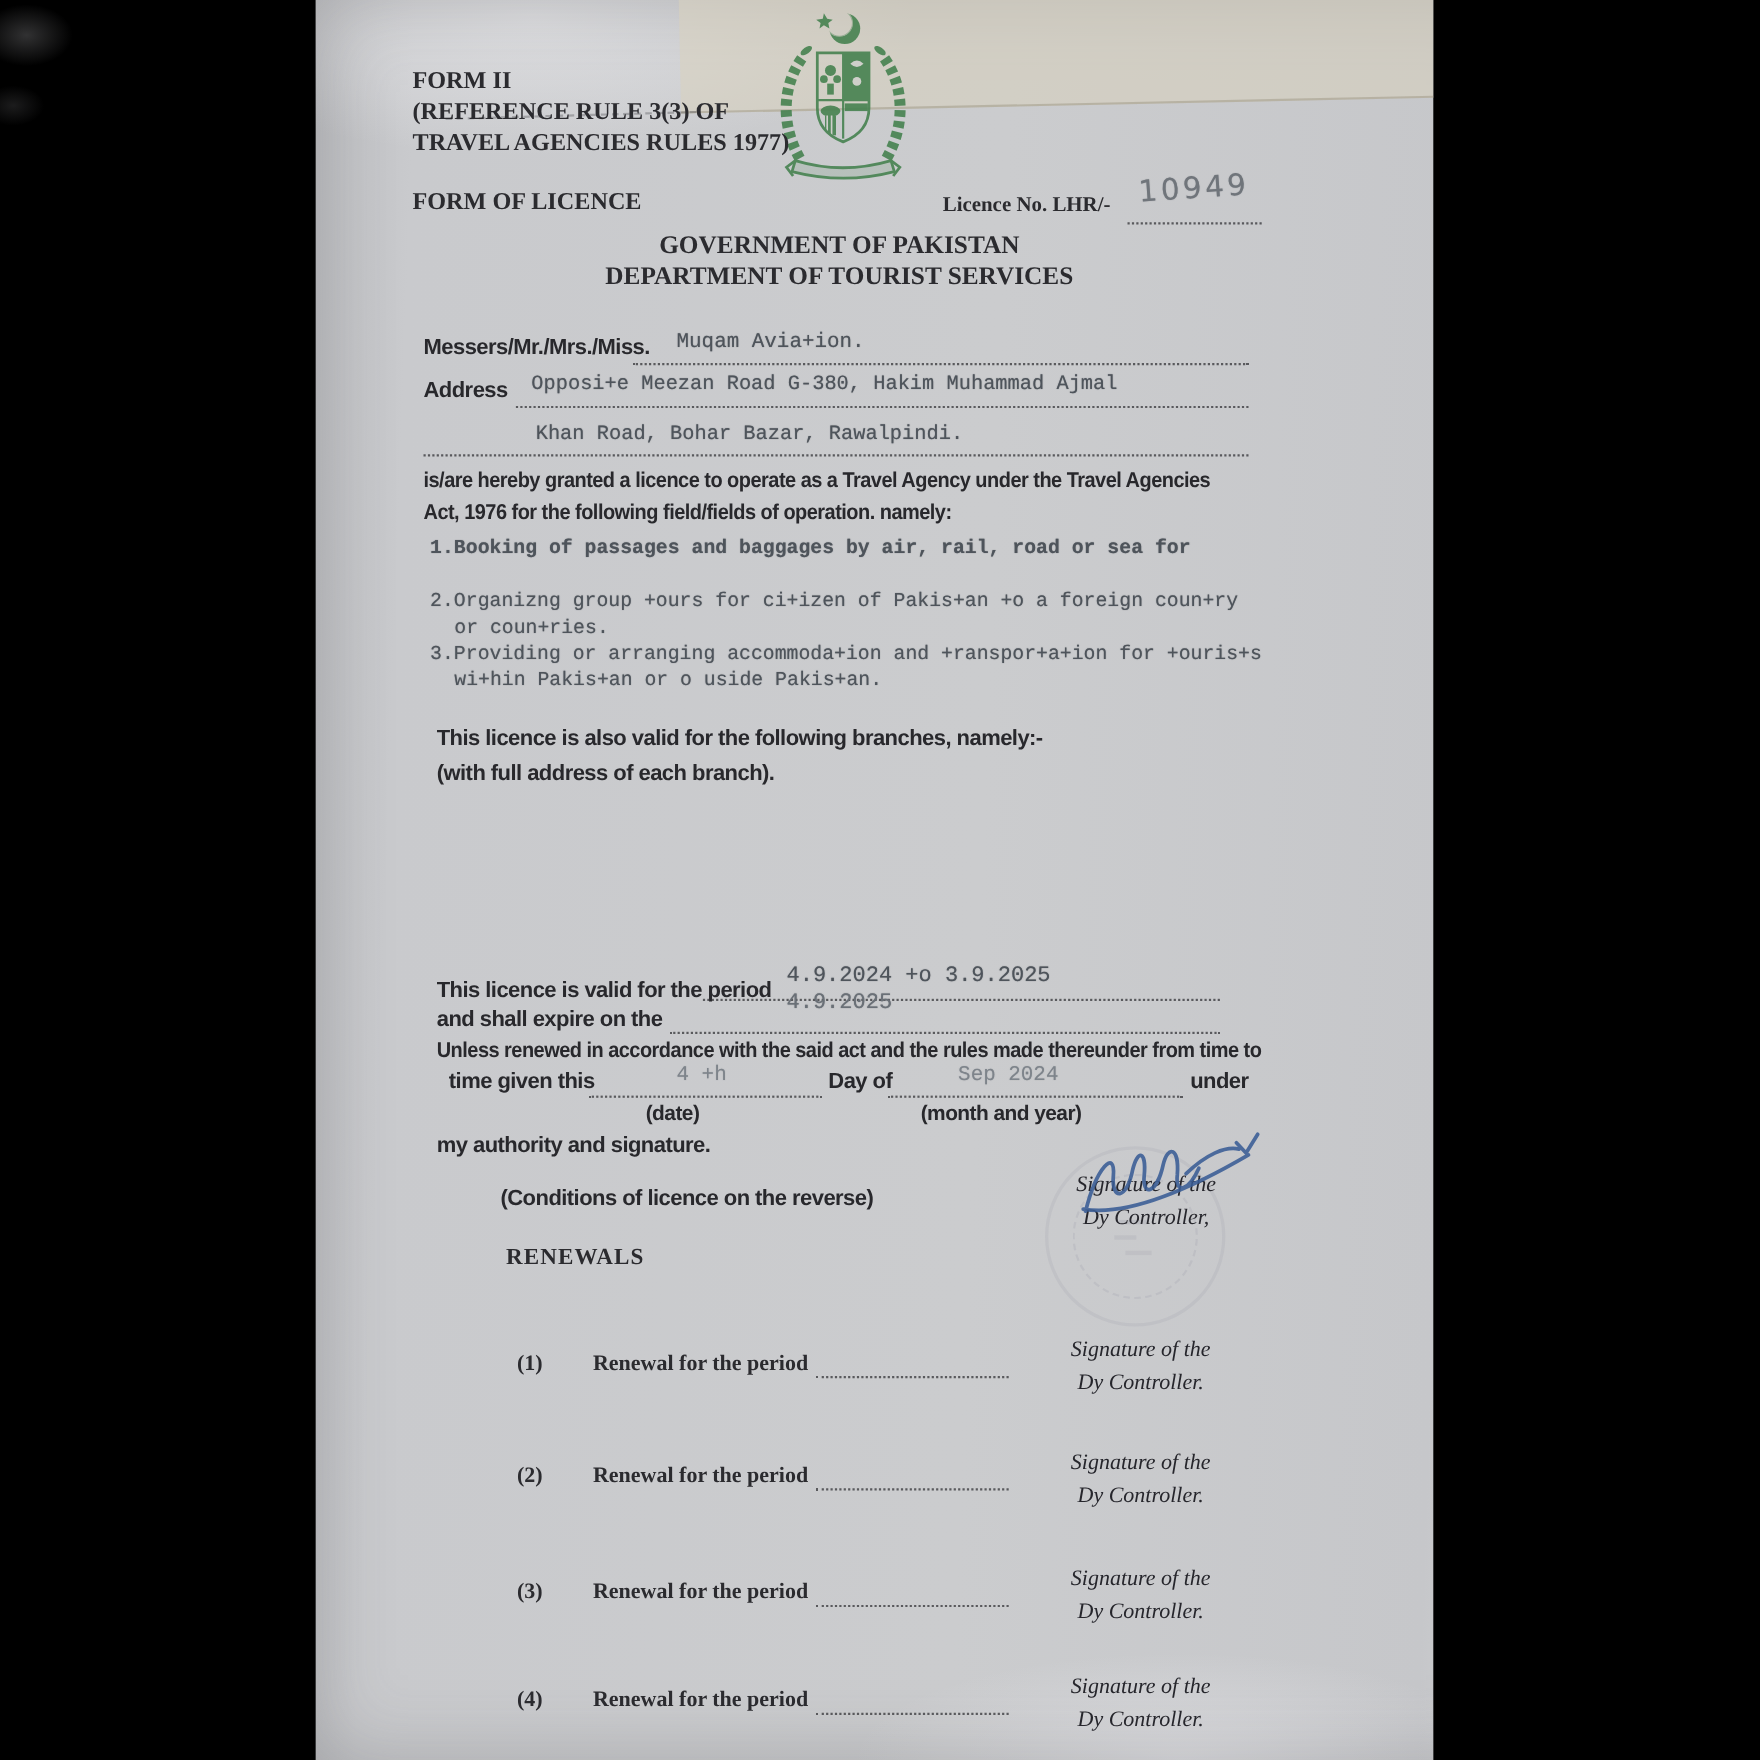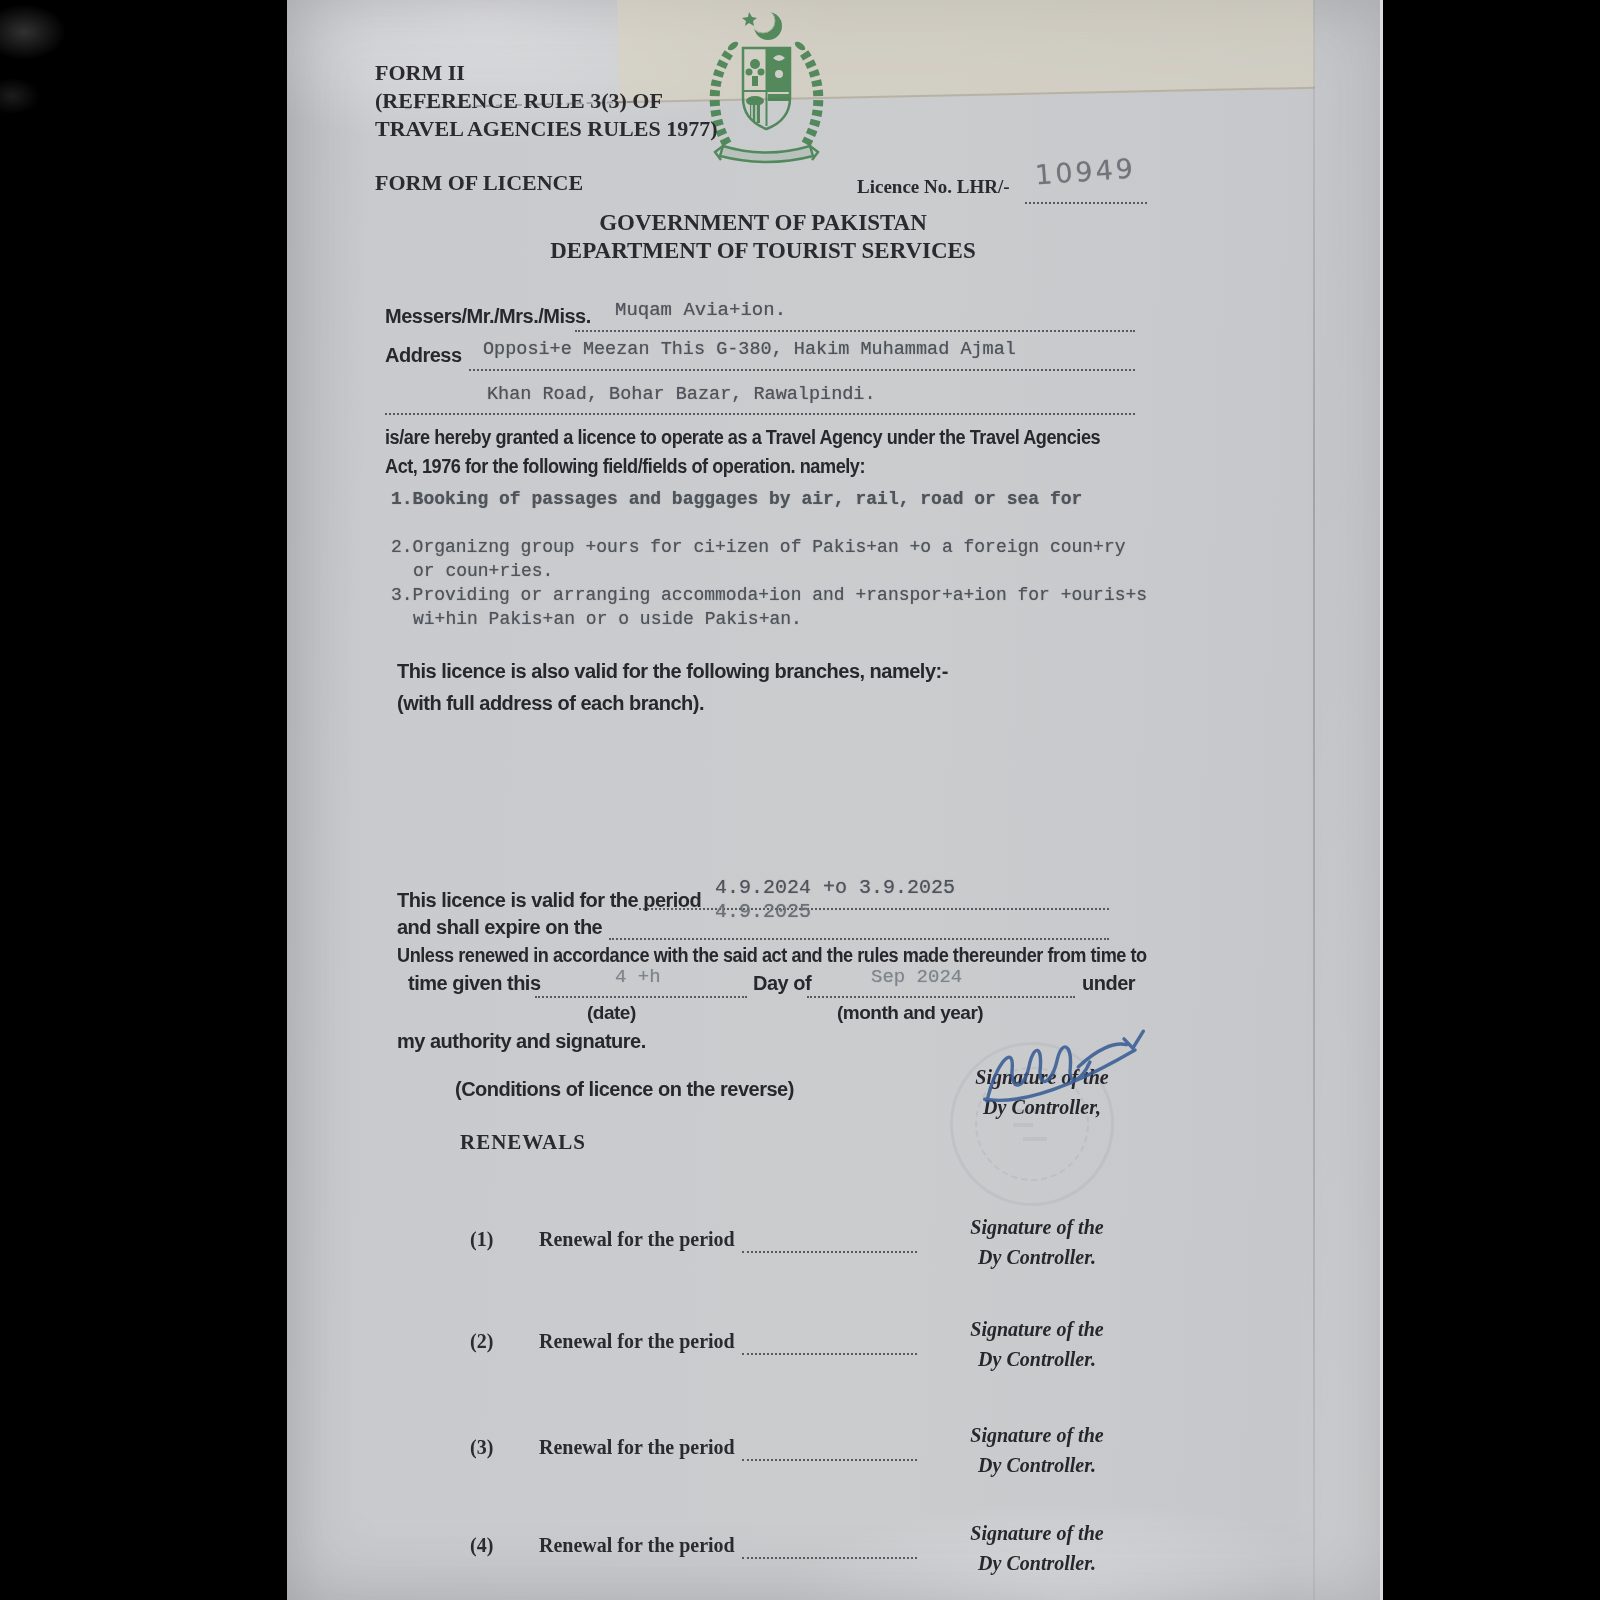--- a/index.html
+++ b/index.html
@@ -1,16 +1,16 @@
 <!DOCTYPE html>
 <html><head>
 <meta charset="utf-8">
 <style>
   html,body{margin:0;padding:0;background:#000;}
-  .stage{position:relative;width:1600px;height:1600px;background:#000;overflow:hidden;
+  .stage{position:relative;width:1303px;height:1600px;background:#000;overflow:hidden;
          font-family:"Liberation Sans",sans-serif;}
   .corner-noise{position:absolute;left:0;top:0;width:120px;height:160px;
     background:radial-gradient(ellipse 60px 40px at 20% 20%, rgba(90,90,92,.55), transparent 70%),
                radial-gradient(ellipse 40px 26px at 10% 60%, rgba(70,70,72,.4), transparent 70%);}
   .paper{position:absolute;left:287px;top:0;width:1093px;height:1600px;
     background:
       radial-gradient(ellipse 500px 180px at 18% 1%, rgba(240,240,242,.55), transparent 70%),
       radial-gradient(ellipse 460px 150px at 72% 100%, rgba(236,236,240,.55), transparent 65%),
       linear-gradient(92deg,#bfc0c3 0%,#c9cacd 8%,#cbccce 55%,#c6c7ca 92%,#d2d3d5 100%);
     box-shadow: inset 0 0 70px rgba(75,75,80,.28);
@@ -25,21 +25,21 @@
   .abs{position:absolute;}
   .serifbold{font-family:"Liberation Serif",serif;font-weight:700;color:#2b2b2f;}
   .sansbold{font-family:"Liberation Sans",sans-serif;font-weight:700;color:#28282c;letter-spacing:-0.5px;}
   .squeeze{transform:scaleX(.93);transform-origin:left top;white-space:nowrap;}
   .type{font-family:"Liberation Mono","DejaVu Sans Mono",monospace;color:#4e545b;white-space:nowrap;
         text-shadow:0 0 1px rgba(70,76,82,.65);}
   .typefade{color:#7e848b;text-shadow:0 0 1px rgba(120,126,132,.5);margin-left:28px;}
   .hand{font-family:"DejaVu Sans",sans-serif;color:#70757b;letter-spacing:3px;transform:rotate(-4deg);
         text-shadow:0 0 1px rgba(112,117,123,.6);}
   .dotline{height:0;border-bottom:2px dotted rgba(58,58,62,.78);}
-  .ital{font-family:"Liberation Serif",serif;font-weight:700;font-style:italic;color:#26262c;}
+  .ital{font-family:"Liberation Serif",serif;font-weight:400;font-style:italic;color:#26262c;}
   .center{text-align:center;}
   .stamp{position:absolute;left:663px;top:1042px;width:158px;height:158px;border-radius:50%;
     border:3px solid rgba(95,95,120,.45);opacity:.18;}
   .stamp .inner{position:absolute;left:22px;top:22px;width:110px;height:110px;border-radius:50%;
     border:2px dashed rgba(95,95,120,.55);}
   .stamp .m1{position:absolute;left:64px;top:64px;width:26px;height:4px;background:rgba(90,90,115,.6);}
   .stamp .m2{position:absolute;left:60px;top:78px;width:20px;height:4px;background:rgba(90,90,115,.5);}
   .stamp .m3{position:absolute;left:70px;top:92px;width:24px;height:4px;background:rgba(90,90,115,.45);}
 </style>
 </head>
@@ -109,21 +109,21 @@
     <div class="abs dotline" style="left:738px;top:202px;width:122px;"></div>
 
     <div class="abs serifbold center" style="left:176px;top:210px;width:600px;font-size:23px;">GOVERNMENT OF PAKISTAN</div>
     <div class="abs serifbold center" style="left:176px;top:238px;width:600px;font-size:23px;">DEPARTMENT OF TOURIST SERVICES</div>
 
     <div class="abs sansbold" style="left:98px;top:305px;font-size:20px;">Messers/Mr./Mrs./Miss.</div>
     <div class="abs type" style="left:328px;top:299px;font-size:19px;">Muqam Avia+ion.</div>
     <div class="abs dotline" style="left:288px;top:330px;width:560px;"></div>
 
     <div class="abs sansbold" style="left:98px;top:344px;font-size:20px;">Address</div>
-    <div class="abs type" style="left:196px;top:339px;font-size:18.5px;">Opposi+e Meezan This G-380, Hakim Muhammad Ajmal</div>
+    <div class="abs type" style="left:196px;top:339px;font-size:18.5px;">Opposi+e Meezan Road G-380, Hakim Muhammad Ajmal</div>
     <div class="abs dotline" style="left:182px;top:369px;width:666px;"></div>
     <div class="abs type" style="left:200px;top:384px;font-size:18.5px;">Khan Road, Bohar Bazar, Rawalpindi.</div>
     <div class="abs dotline" style="left:98px;top:413px;width:750px;"></div>
 
     <div class="abs sansbold squeeze" style="left:98px;top:426px;font-size:19.5px;">is/are hereby granted a licence to operate as a Travel Agency under the Travel Agencies</div>
     <div class="abs sansbold squeeze" style="left:98px;top:455px;font-size:19.5px;">Act, 1976 for the following field/fields of operation. namely:</div>
 
     <div class="abs type" style="left:104px;top:489px;font-size:18px;font-weight:bold;">1.Booking of passages and baggages by air, rail, road or sea for</div>
     <div class="abs type" style="left:104px;top:537px;font-size:18px;">2.Organizng group +ours for ci+izen of Pakis+an +o a foreign coun+ry</div>
     <div class="abs type" style="left:126px;top:561px;font-size:18px;">or coun+ries.</div>

